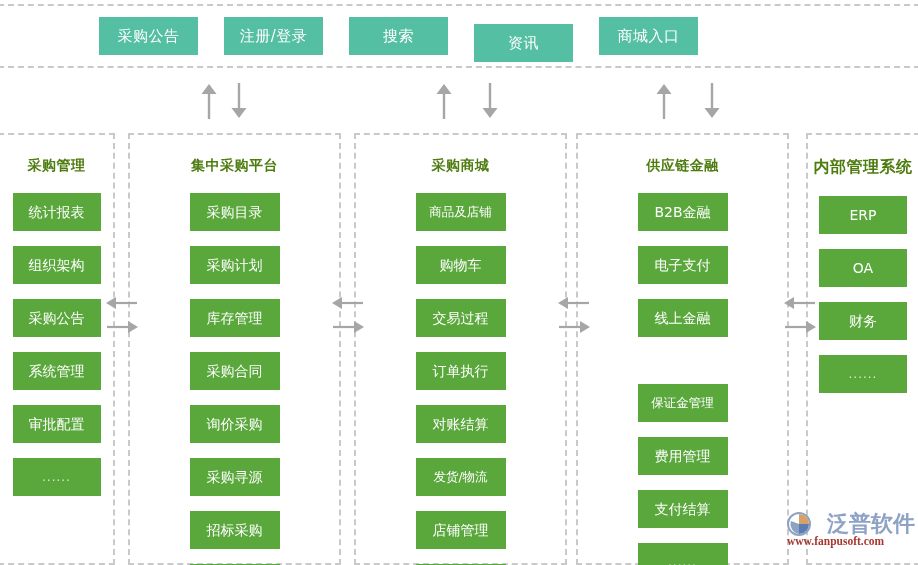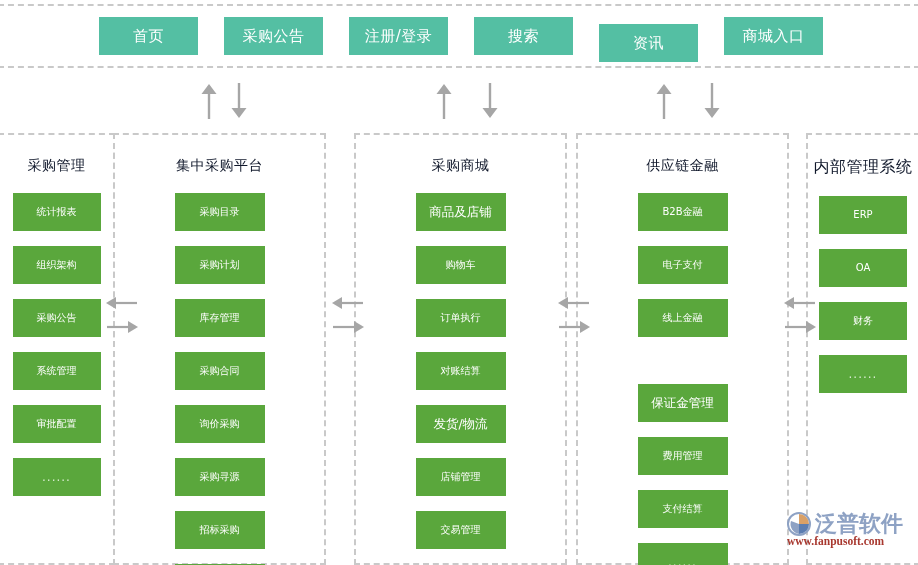--- a/index.html
+++ b/index.html
@@ -79,43 +79,44 @@
     position: absolute;
     top: 0;
     height: 432px;
     border: 2px dashed #c9c9c9;
     box-sizing: border-box;
     background: transparent;
   }
   .col-title {
     text-align: center;
     font-size: 14px;
-    color: #0f172a;
+    color: #4d7c0f;
     margin-top: 22px;
     margin-bottom: 0;
     letter-spacing: 0.5px;
     white-space: nowrap;
+    font-weight: bold;
   }
   .tiles {
     margin-top: 18px;
     display: flex;
     flex-wrap: wrap;
     justify-content: center;
     column-gap: 12px;
     row-gap: 15px;
     padding: 0 9px;
     box-sizing: border-box;
   }
   .tile {
     background: #5aa73c;
     color: #ffffff;
     height: 38px;
     line-height: 38px;
     text-align: center;
-    font-size: 10px;
+    font-size: 14px;
     white-space: nowrap;
     box-sizing: border-box;
     overflow: hidden;
   }
   .tile.dots {
     font-size: 12px;
     letter-spacing: 1px;
     color: #d8ecd0;
   }
   
@@ -145,21 +146,21 @@
     width: 132px;
     height: 48px;
     display: flex;
     flex-direction: column;
     align-items: flex-start;
     pointer-events: none;
   }
   .wm-row {
     display: flex;
     align-items: center;
-    gap: 3px;
+    gap: 15px;
   }
   .wm-logo { width: 26px; height: 26px; flex: none; }
   .wm-name {
     font-size: 22px;
     color: #8ea2c4;
     font-weight: bold;
     letter-spacing: 0px;
     line-height: 26px;
     white-space: nowrap;
   }
@@ -172,21 +173,20 @@
     margin-left: 1px;
     white-space: nowrap;
   }
 </style>
 </head>
 <body>
 
 <div id="stage">
 
   <div class="top-band">
-    <div class="nav-btn w1">首页</div>
     <div class="nav-btn w2">采购公告</div>
     <div class="nav-btn w3">注册/登录</div>
     <div class="nav-btn w4">搜索</div>
     <div class="nav-btn w5">资讯</div>
     <div class="nav-btn w6">商城入口</div>
   </div>
 
   <div class="varrows" style="left:198px;width:62px;">
     <div class="varrow" style="left:0;">
       <svg width="22" height="38" viewBox="0 0 22 38">
@@ -237,40 +237,41 @@
       <div class="tiles">
         <div class="tile">统计报表</div>
         <div class="tile">组织架构</div>
         <div class="tile">采购公告</div>
         <div class="tile">系统管理</div>
         <div class="tile">审批配置</div>
         <div class="tile dots">......</div>
       </div>
     </div>
 
-    <div class="col col-wide" style="left:113px;width:213px;">
+    <div class="col col-wide" style="left:128px;width:213px;">
       <div class="col-title">集中采购平台</div>
       <div class="tiles">
         <div class="tile">采购目录</div>
         <div class="tile">采购计划</div>
         <div class="tile">库存管理</div>
         <div class="tile">采购合同</div>
         <div class="tile">询价采购</div>
         <div class="tile">采购寻源</div>
         <div class="tile">招标采购</div>
         <div class="tile">采购需求</div>
 
       </div>
     </div>
 
     <div class="col col-wide" style="left:354px;width:213px;">
       <div class="col-title">采购商城</div>
       <div class="tiles">
         <div class="tile" style="font-size:12.5px;">商品及店铺</div>
         <div class="tile">购物车</div>
+        <div class="tile">交易过程</div>
         <div class="tile">订单执行</div>
         <div class="tile">对账结算</div>
         <div class="tile" style="font-size:12.5px;">发货/物流</div>
         <div class="tile">店铺管理</div>
         <div class="tile">交易管理</div>
 
       </div>
     </div>
 
     <div class="col col-wide" style="left:576px;width:213px;">

